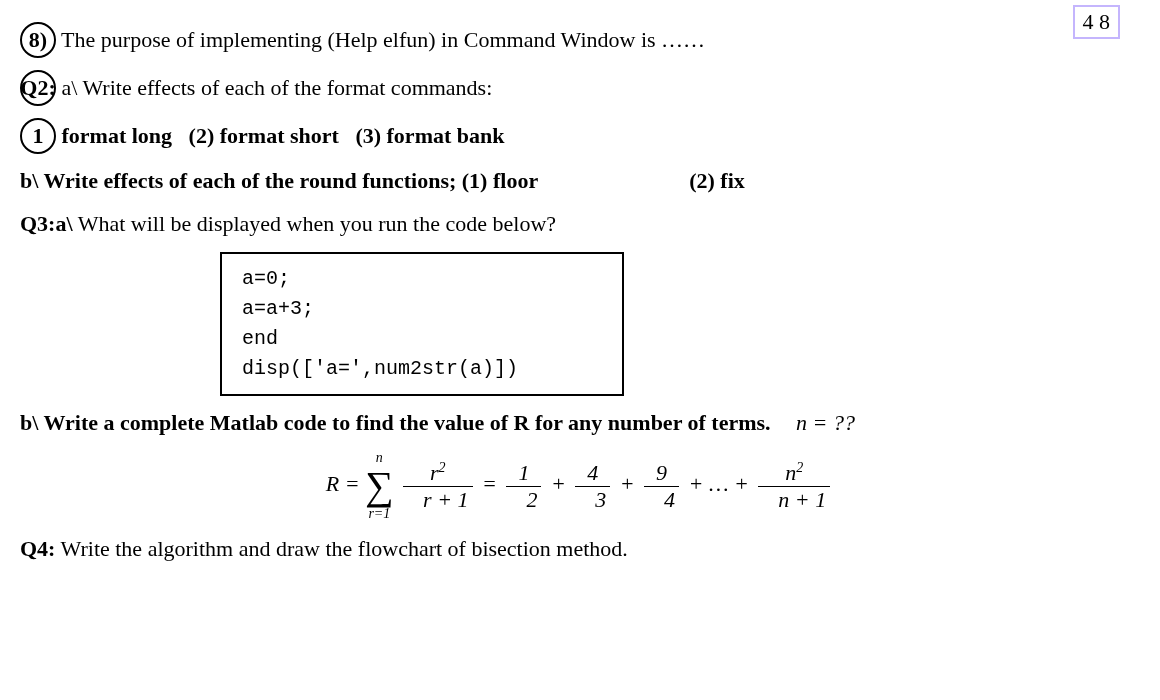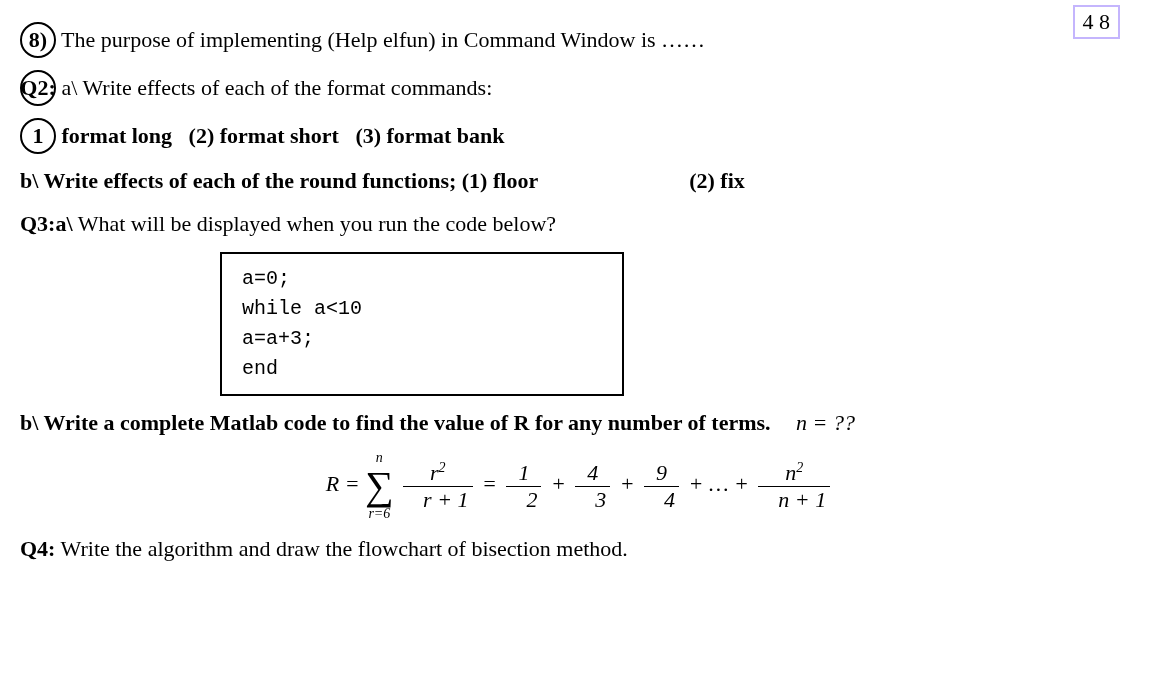--- a/index.html
+++ b/index.html
@@ -127,36 +127,36 @@
   <span class="bold">(2) fix</span>
 </div>
 
 <div class="line">
   <span class="bold">Q3:a\</span>
   <span>What will be displayed when you run the code below?</span>
 </div>
 
 <div class="code-box">
   <div>a=0;</div>
-  <div>while a&lt;10</div>
   <div>a=a+3;</div>
   <div>end</div>
+  <div>disp(['a=',num2str(a)])</div>
 </div>
 
 <div class="line">
   <span class="bold">b\ Write a complete Matlab code to find the value of R for any number of terms.</span>
   <span class="hand-note">n = ??</span>
 </div>
 
 <div class="formula-row">
   <span>R =</span>
   <span class="sigma-wrap">
     <span class="sigma-top">n</span>
     <span class="sigma">∑</span>
-    <span class="sigma-bot">r=6</span>
+    <span class="sigma-bot">r=1</span>
   </span>
   <span class="frac">
     <span class="num"><span>r</span><sup>2</sup></span>
     <span class="den">r + 1</span>
   </span>
   <span>=</span>
   <span class="frac">
     <span class="num">1</span>
     <span class="den">2</span>
   </span>

